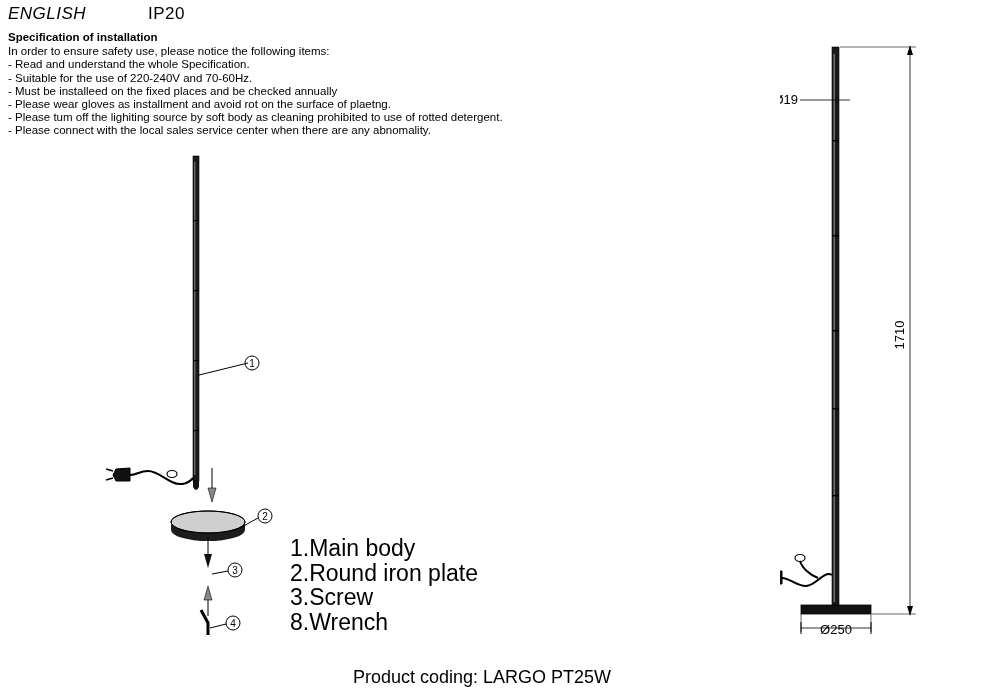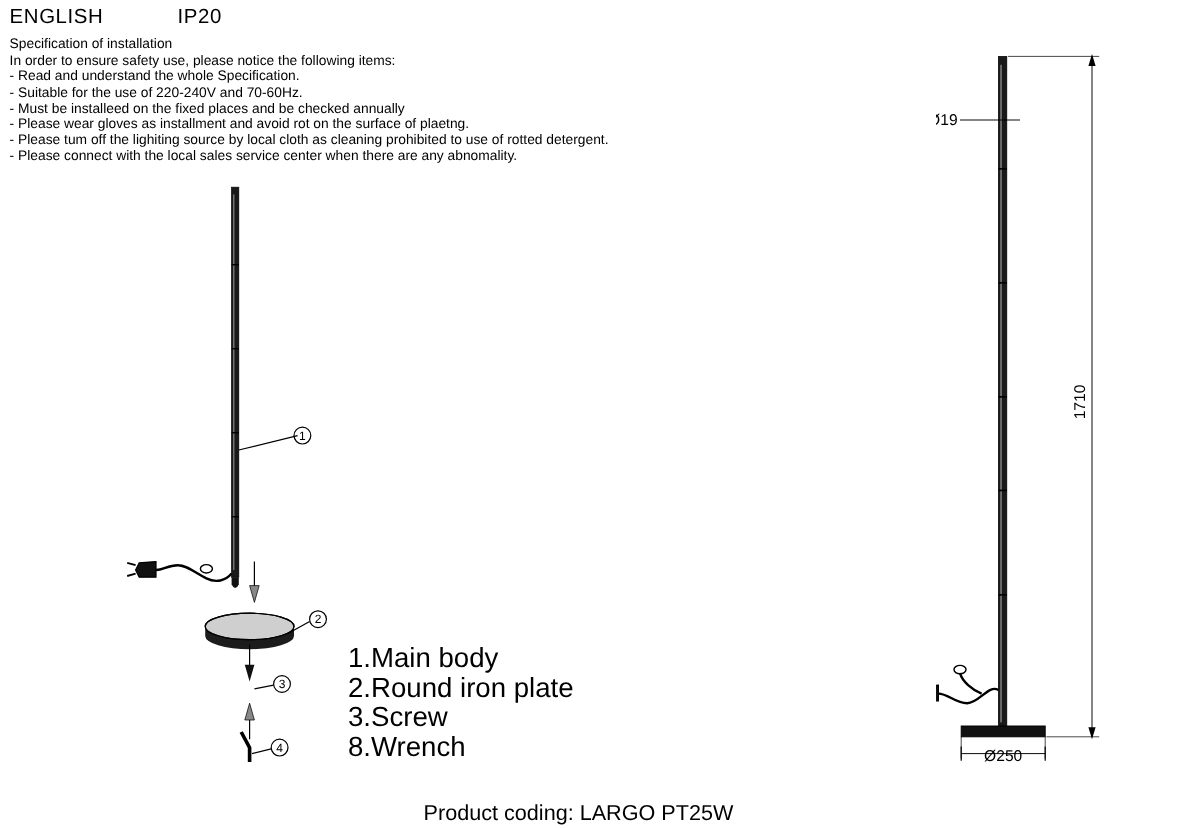--- a/index.html
+++ b/index.html
@@ -16,29 +16,29 @@
     overflow: hidden;
   }
   .abs { position: absolute; }
 
   #header-row {
     left: 8px;
     top: 4px;
     font-size: 17px;
     letter-spacing: 0.5px;
   }
-  #header-row .lang { display: inline-block; width: 140px; }
+  #header-row .lang { display: inline-block; width: 140px; font-style: italic; }
 
   #spec-block {
     left: 8px;
     top: 31px;
     font-size: 11.5px;
     line-height: 13.2px;
   }
-  #spec-block .spec-title { margin-bottom: 1px; }
+  #spec-block .spec-title { margin-bottom: 1px; font-weight: bold; }
   #spec-block .spec-line { white-space: nowrap; }
 
   #legend {
     left: 290px;
     top: 536px;
     font-size: 23px;
     line-height: 24.5px;
   }
 
   #product-coding {
@@ -68,21 +68,21 @@
   <span class="lang">ENGLISH</span><span>IP20</span>
 </div>
 
 <div class="abs" id="spec-block">
   <div class="spec-line spec-title">Specification of installation</div>
   <div class="spec-line">In order to ensure safety use, please notice the following items:</div>
   <div class="spec-line">- Read and understand the whole Specification.</div>
   <div class="spec-line">- Suitable for the use of 220-240V and 70-60Hz.</div>
   <div class="spec-line">- Must be installeed on the fixed places and be checked annually</div>
   <div class="spec-line">- Please wear gloves as installment and avoid rot on the surface of plaetng.</div>
-  <div class="spec-line">- Please tum off the lighiting source by local cloth as cleaning prohibited to use of rotted detergent.</div>
+  <div class="spec-line">- Please tum off the lighiting source by soft body as cleaning prohibited to use of rotted detergent.</div>
   <div class="spec-line">- Please connect with the local sales service center when there are any abnomality.</div>
 </div>
 
 <svg class="abs" id="assembly-drawing" style="left:100px; top:150px;" width="320" height="510" viewBox="0 0 320 510">
 
   <g>
     <rect x="93" y="6" width="6" height="325" fill="#1a1a1a"></rect>
 
     <rect x="93" y="6" width="6" height="325" fill="none" stroke="#000" stroke-width="0.6"></rect>
     <rect x="94.2" y="12" width="1.2" height="313" fill="#777"></rect>

